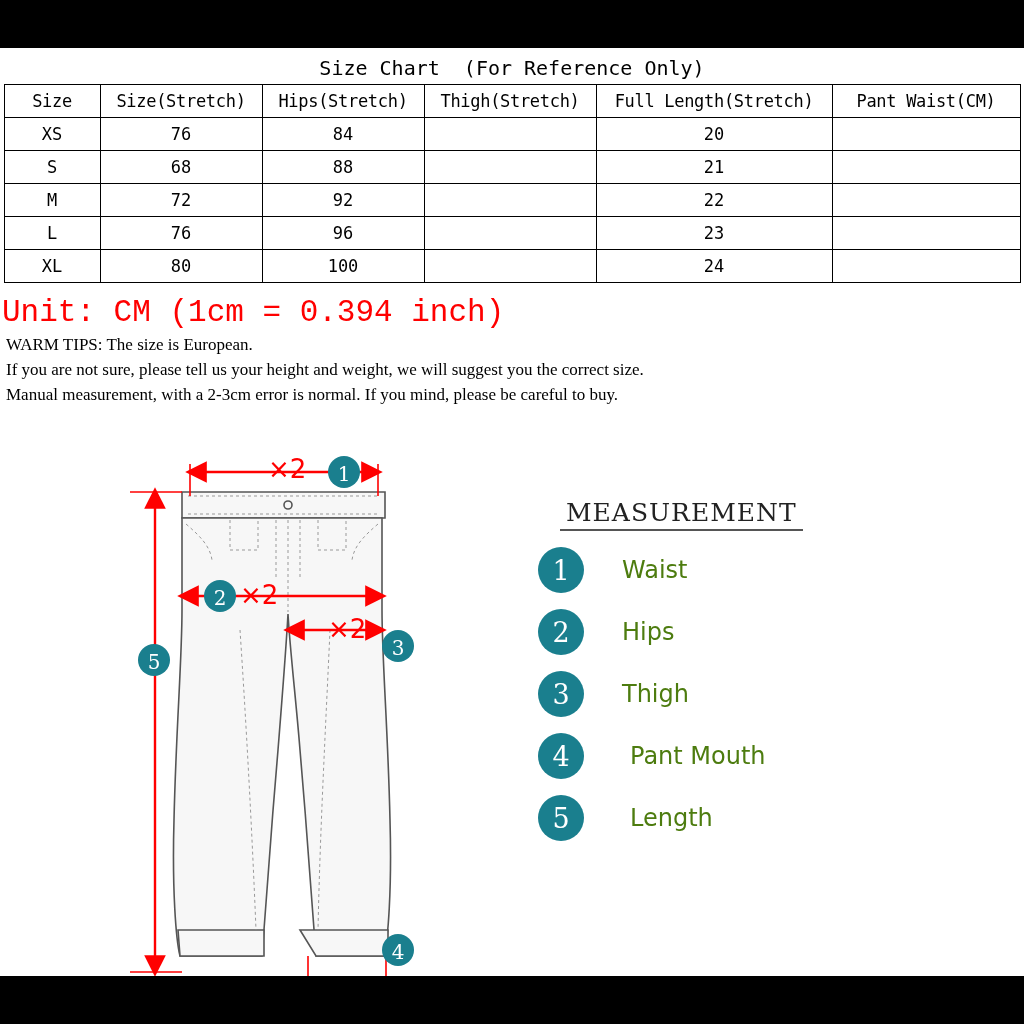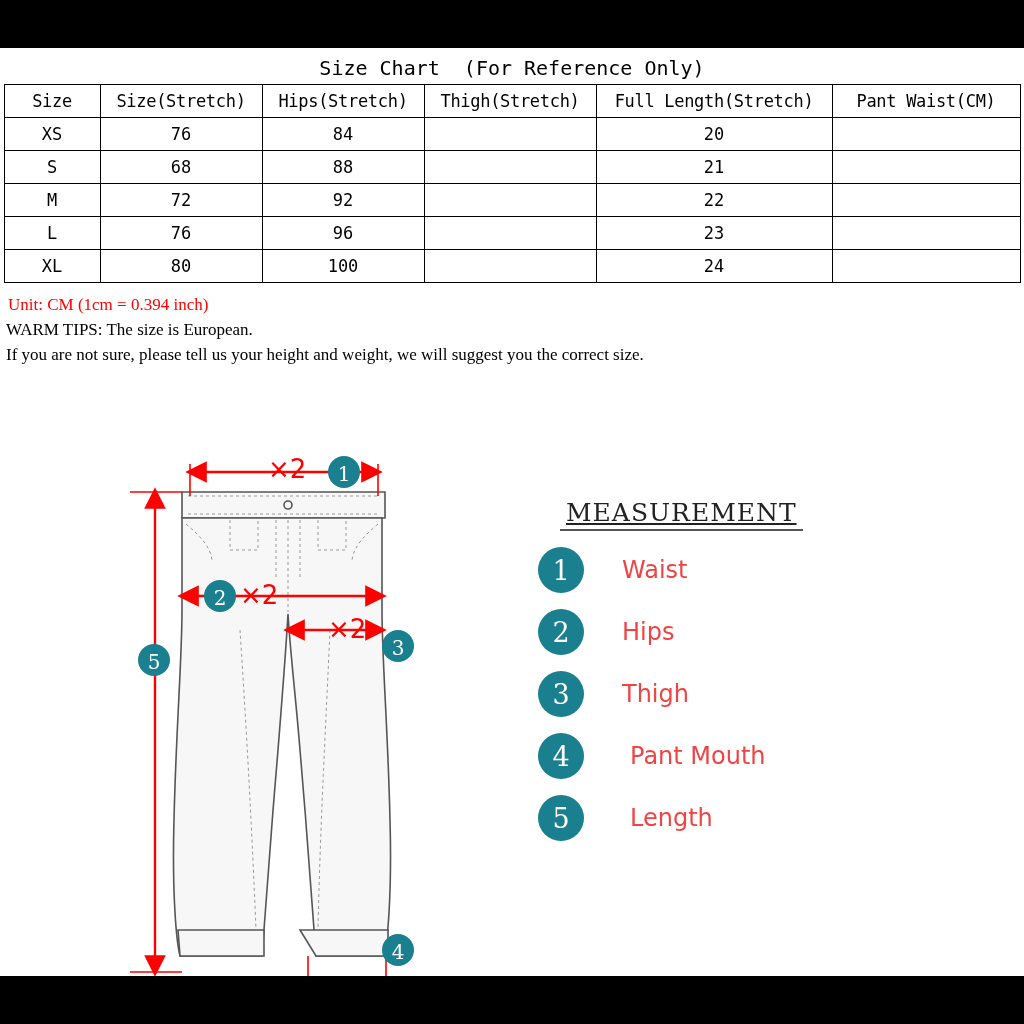--- a/index.html
+++ b/index.html
@@ -63,23 +63,23 @@
   col.c0 { width: 96px; }
   col.c1 { width: 162px; }
   col.c2 { width: 162px; }
   col.c3 { width: 172px; }
   col.c4 { width: 236px; }
   col.c5 { width: 188px; }
 
   
   .unit-line {
     color: #ff0000;
-    font-family: Liberation Serif, serif;
-    font-size: 17px;
-    margin: 12px 0 2px 8px;
+    font-family: Liberation Mono, monospace;
+    font-size: 31px;
+    margin: 12px 0 2px 2px;
     white-space: pre;
   }
   .note {
     color: #000;
     font-family: Liberation Serif, serif;
     font-size: 17px;
     line-height: 25px;
     margin: 0 6px 0 6px;
   }
 
@@ -102,21 +102,20 @@
   }
   .legend-title {
     font-family: "DejaVu Serif", serif;
     font-size: 25px;
     color: #222;
     letter-spacing: 1px;
     margin-left: 40px;
     display: inline-block;
     border-bottom: 2px solid #555;
     padding: 0 6px 2px 6px;
-    text-decoration: underline;
   }
   .legend-row {
     display: flex;
     align-items: center;
     margin-top: 16px;
   }
   .badge {
     width: 46px;
     height: 46px;
     border-radius: 50%;
@@ -126,21 +125,21 @@
     font-size: 27px;
     display: flex;
     align-items: center;
     justify-content: center;
     flex: 0 0 auto;
     margin-left: 18px;
   }
   .legend-label {
     font-family: "DejaVu Sans", sans-serif;
     font-size: 24px;
-    color: #ef4444;
+    color: #4d7c0f;
     margin-left: 38px;
   }
   .legend-label.indent { margin-left: 46px; }
 </style>
 </head>
 <body>
 
 <div id="page">
   <div id="sheet">
 
@@ -205,20 +204,21 @@
           <td></td>
           <td>24</td>
           <td></td>
         </tr>
       </tbody>
     </table>
 
     <div class="unit-line">Unit: CM (1cm = 0.394 inch)</div>
     <div class="note">WARM TIPS: The size is European.</div>
     <div class="note">If you are not sure, please tell us your height and weight, we will suggest you the correct size.</div>
+    <div class="note">Manual measurement, with a 2-3cm error is normal. If you mind, please be careful to buy.</div>
 
     <div id="diagram">
       <svg width="1024" height="576" viewBox="0 0 1024 576" xmlns="http://www.w3.org/2000/svg">
         <defs>
           <marker id="arrR" markerWidth="9" markerHeight="9" refX="7" refY="4.5" orient="auto">
             <path d="M0,0 L9,4.5 L0,9 z" fill="#ff0000"></path>
           </marker>
           <marker id="arrL" markerWidth="9" markerHeight="9" refX="2" refY="4.5" orient="auto">
             <path d="M9,0 L0,4.5 L9,9 z" fill="#ff0000"></path>
           </marker>

